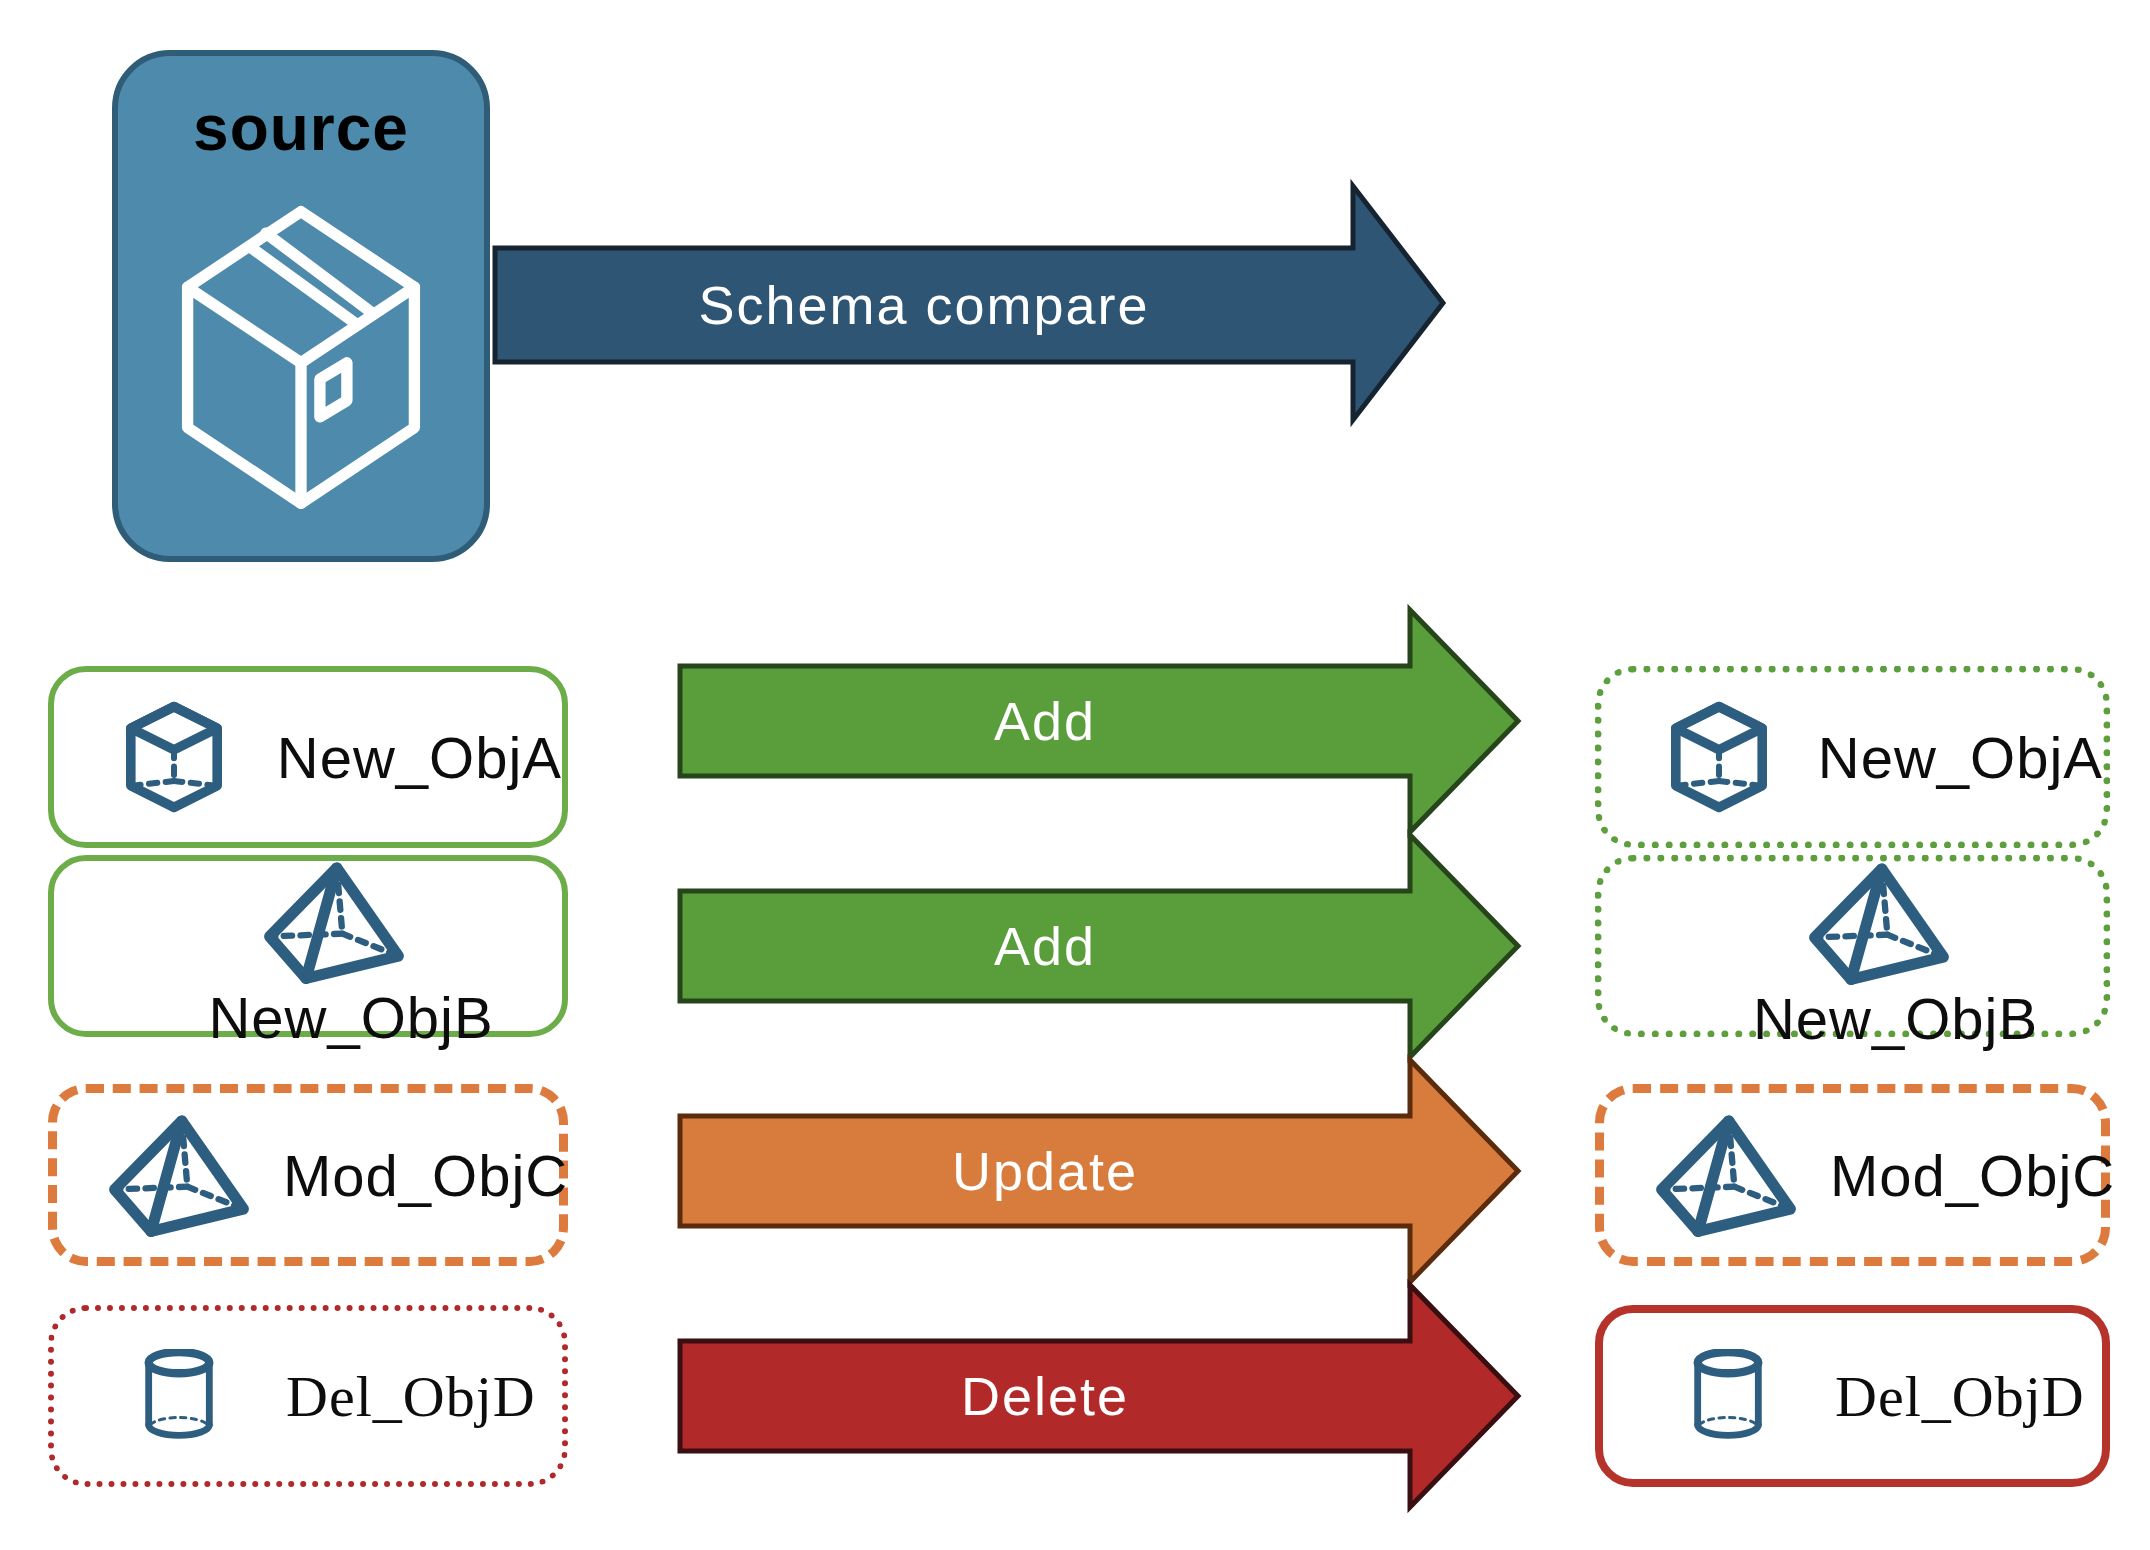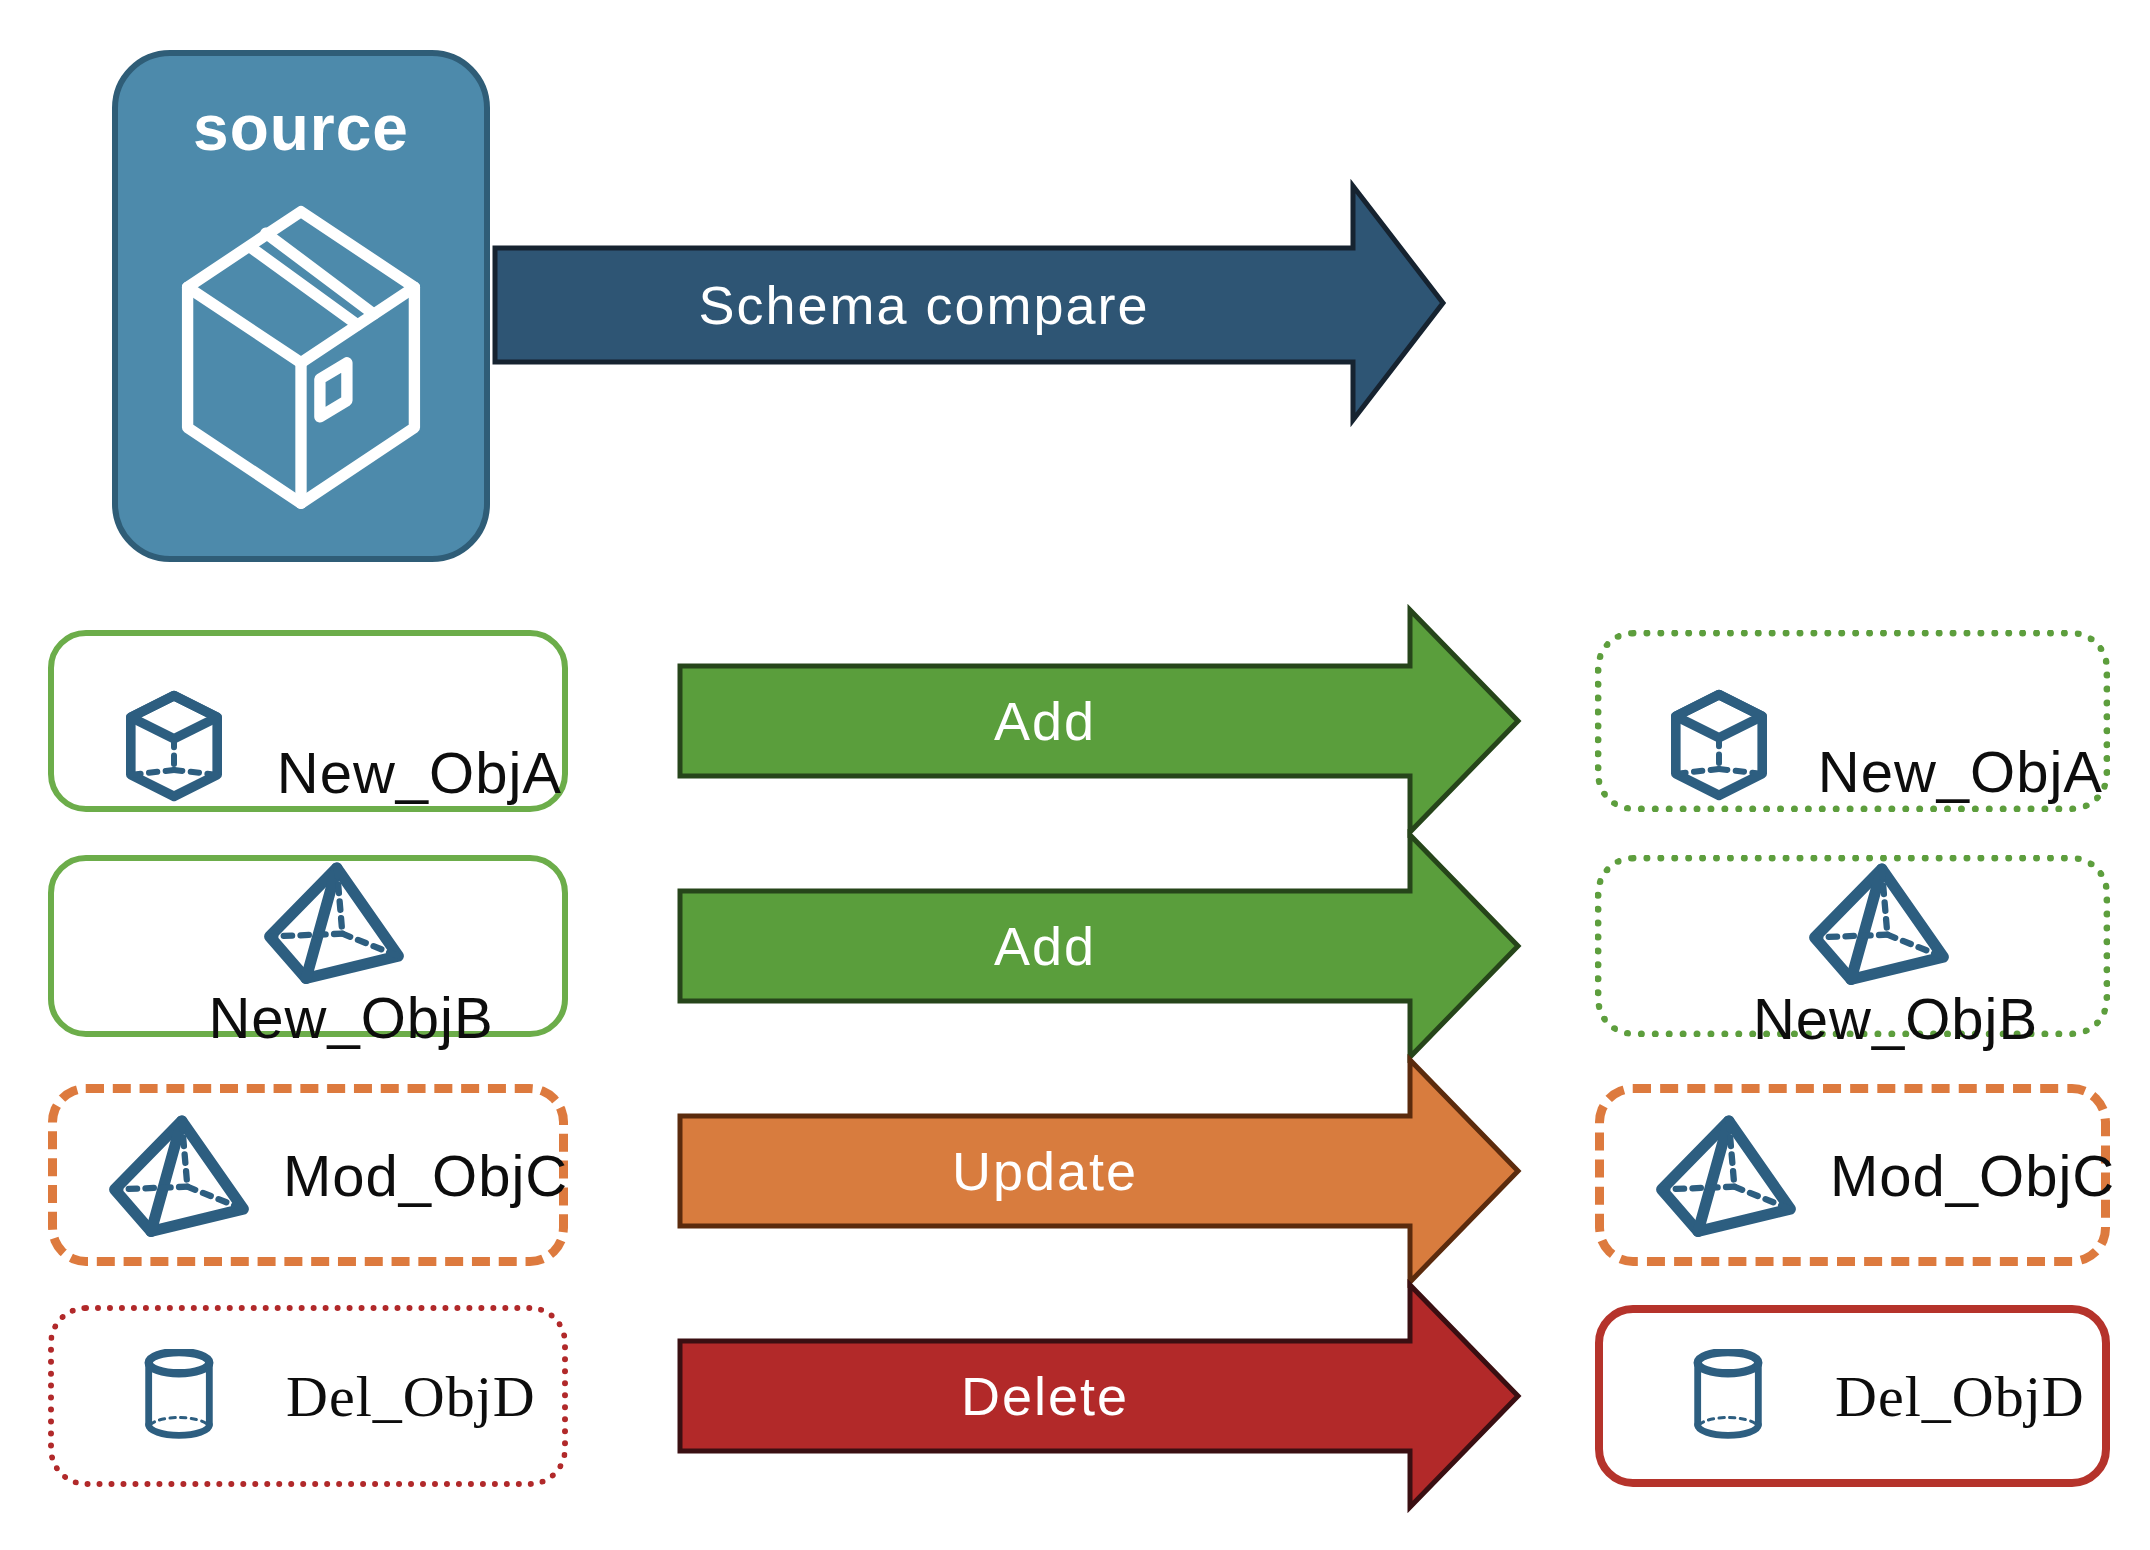--- a/index.html
+++ b/index.html
@@ -10,21 +10,21 @@
   
   .node{
     position:absolute;top:50px;width:378px;height:512px;
     background:var(--node_fill);border:6px solid var(--node_border);
     border-radius:58px;box-sizing:border-box;
     display:flex;flex-direction:column;align-items:center;
   }
   .node.source{left:112px;}
   .node.target{left:1658px;}
   .node-title{
-    margin-top:40px;color:#ffffff;font-size:64px;font-weight:800;letter-spacing:1px;
+    margin-top:40px;color:#000000;font-size:64px;font-weight:800;letter-spacing:1px;
     line-height:1;
   }
   .node-icon{color:#fff;}
   .node.source .node-icon{margin-top:30px;}
   .node.target .node-icon{margin-top:12px;}
   
   .schema-arrow{position:absolute;left:485px;top:178px;}
   .schema-arrow polygon{fill:var(--schema_fill);stroke:var(--schema_stroke);stroke-width:5;}
   .arrow-text{
     fill:var(--arrow_text);font-size:54px;letter-spacing:2px;
@@ -32,21 +32,21 @@
     font-family:"Liberation Sans", sans-serif;
   }
   
   .item-box{
     position:absolute;width:520px;height:182px;box-sizing:border-box;
     background:#fff;border-radius:38px;
     display:flex;align-items:center;padding-left:52px;
   }
   .item-box.right{left:1595px;width:515px;}
   .item-box.left{left:48px;}
-  .row0{top:630px;align-items:flex-end;} .row1{top:855px;flex-direction:column;} .row2{top:1084px;} .row3{top:1305px;font-family:Liberation Serif, serif;}
+  .row0{top:666px;} .row1{top:855px;flex-direction:column;} .row2{top:1084px;} .row3{top:1305px;font-family:Liberation Serif, serif;}
   .b-green-solid {border:6px solid var(--green_solid);}
   .b-green-dotted{border:7px dotted var(--green_dotted);}
   .b-orange-dashed{border:9px dashed var(--orange_dash);}
   .b-red-dotted{border:6px dotted var(--red_dotted);}
   .b-red-solid{border:8px solid var(--red_solid);}
   .obj-icon-slot{width:146px;display:flex;justify-content:center;align-items:center;color:var(--icon_blue);}
   .obj-label{font-size:58px;color:#0d0d0d;margin-left:34px;letter-spacing:1px;white-space:nowrap;}
   
   .row-arrow{position:absolute;left:670px;}
   .ra0{top:600px;} .ra1{top:825px;} .ra2{top:1050px;} .ra3{top:1275px;}

